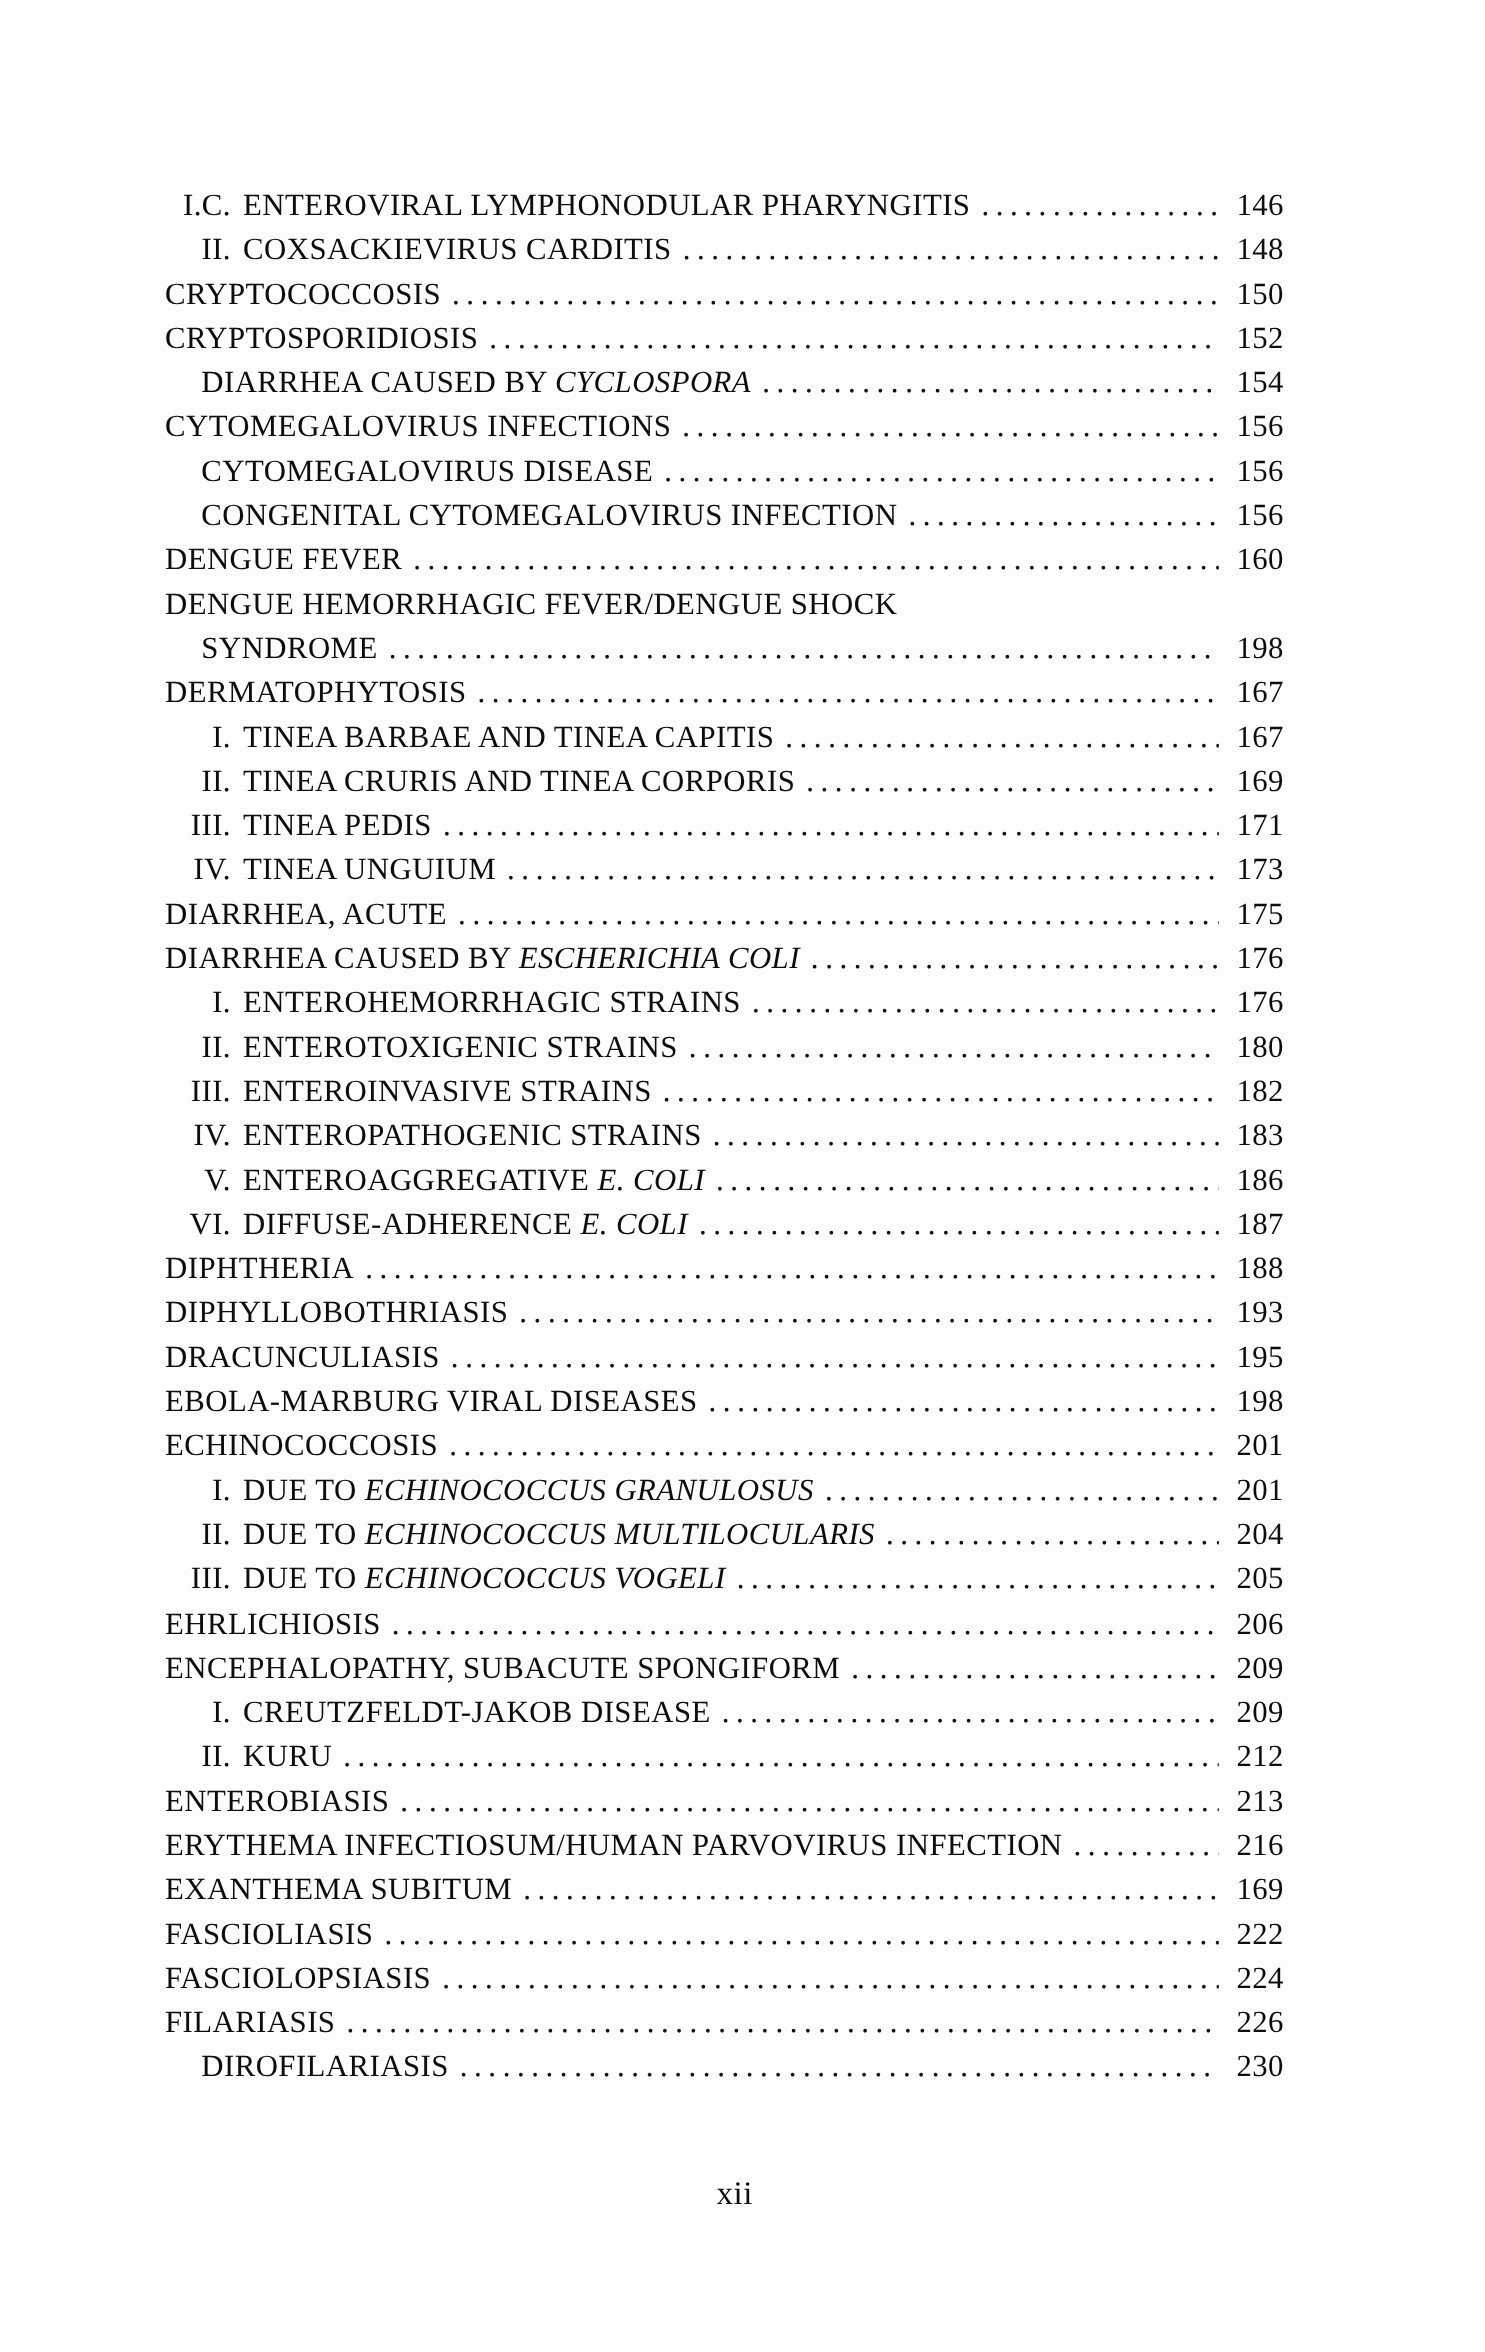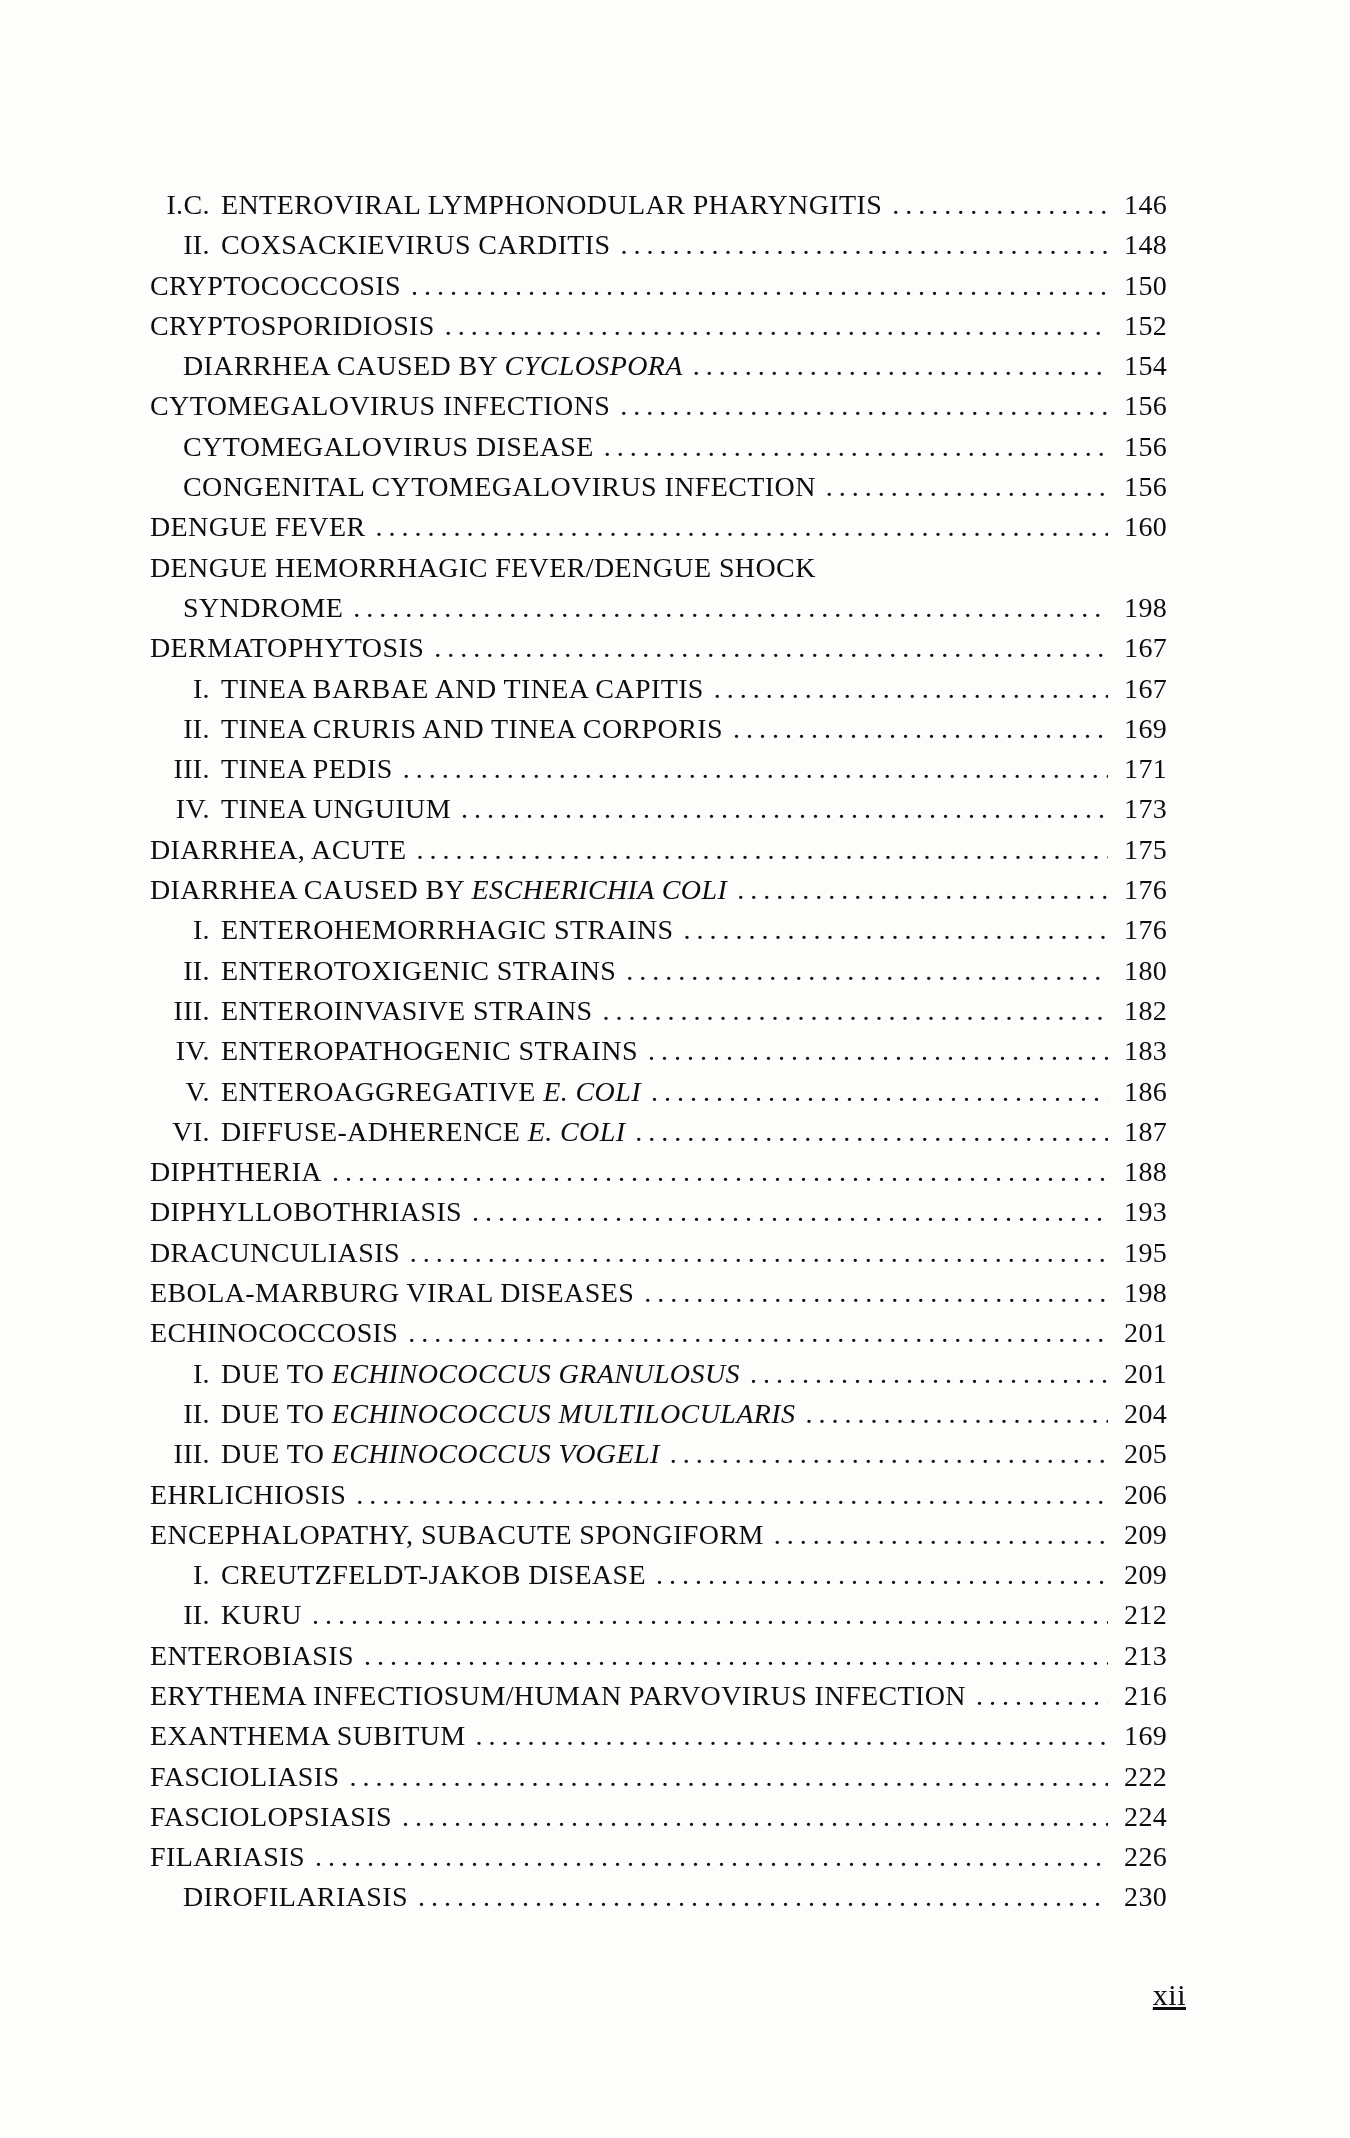--- a/index.html
+++ b/index.html
@@ -9,21 +9,21 @@
     height: 2138px;
     position: relative;
     background: #fdfdfc;
     color: #0d0d0d;
     font-family: "Liberation Serif", "DejaVu Serif", serif;
     overflow: hidden;
   }
   #toc-list {
     position: absolute;
     left: 150px;
-    top: 185px;
+    top: 167px;
     width: 1036px;
   }
   .row {
     display: flex;
     align-items: baseline;
     height: 40.3px;
     line-height: 40.3px;
     font-size: 28px;
     letter-spacing: 0.4px;
     white-space: pre;
@@ -50,24 +50,23 @@
   .pagenum {
     flex: none;
     width: 62px;
     text-align: left;
   }
   .footer {
     position: absolute;
     left: 150px;
     top: 1978px;
     width: 1036px;
-    text-align: right;
+    text-align: center;
     font-size: 30px;
     letter-spacing: 0.5px;
-    text-decoration: underline;
   }
 </style>
 </head>
 <body>
 
 <div id="toc-page">
   <div id="toc-list">
       <div class="row lvl2"><span class="numeral">I.C.</span><span class="title"><span>ENTEROVIRAL LYMPHONODULAR PHARYNGITIS</span></span><span class="leader"></span><span class="pagenum">146</span></div>
       <div class="row lvl2"><span class="numeral">II.</span><span class="title"><span>COXSACKIEVIRUS CARDITIS</span></span><span class="leader"></span><span class="pagenum">148</span></div>
       <div class="row lvl0"><span class="title"><span>CRYPTOCOCCOSIS</span></span><span class="leader"></span><span class="pagenum">150</span></div>

